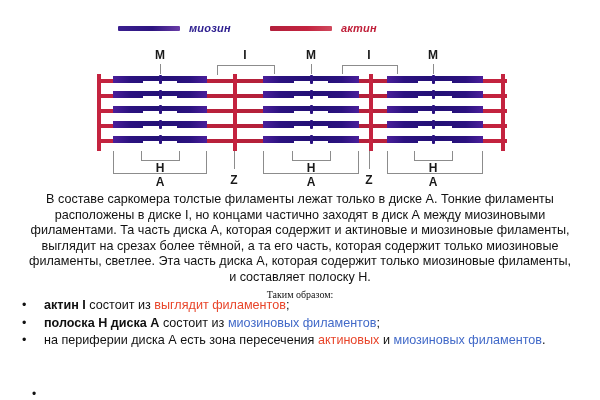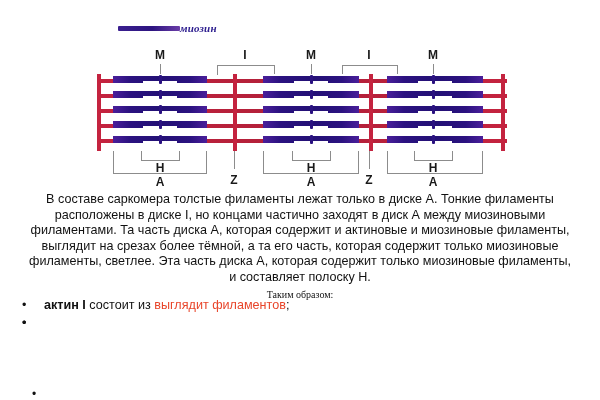--- a/index.html
+++ b/index.html
@@ -5,21 +5,21 @@
   html,body{margin:0;padding:0;}
   body{
     width:600px;height:400px;overflow:hidden;background:#ffffff;
     font-family:"Liberation Sans", sans-serif;
     color:#111;
   }
   .page{position:relative;width:600px;height:400px;}
 
   
   .legend{position:absolute;left:118px;top:22px;width:330px;height:18px;}
-  .lg-item{position:absolute;display:flex;align-items:center;font-family:Liberation Serif, serif;}
+  .lg-item{position:absolute;display:flex;align-items:center;gap:9px;}
   .lg-item.myo{left:0px;top:0px;}
   .lg-item.act{left:152px;top:0px;}
   .lg-swatch{display:block;width:62px;height:5px;border-radius:1px;}
   .lg-swatch.blue{background:linear-gradient(90deg,#3a1f8f 0%,#2d1480 55%,#6b3ea8 100%);}
   .lg-swatch.red{background:linear-gradient(90deg,#b2203c 0%,#c4233f 60%,#d04a5e 100%);}
   .lg-text{font-style:italic;font-weight:bold;font-size:11px;letter-spacing:.2px;}
   .lg-text.blue{color:#2f2090;}
   .lg-text.red{color:#c0203a;}
 
   
@@ -70,20 +70,24 @@
 </head>
 <body>
 
 <div class="page">
 
   <div class="legend">
     <div class="lg-item myo">
       <span class="lg-swatch blue"></span>
       <span class="lg-text blue">миозин</span>
     </div>
+    <div class="lg-item act">
+      <span class="lg-swatch red"></span>
+      <span class="lg-text red">актин</span>
+    </div>
   </div>
 
   <div class="diagram">
 
     <div class="toplabels">
       <span class="tl" style="left:63px;">M</span>
       <span class="tl" style="left:148px;">I</span>
       <span class="tl" style="left:214px;">M</span>
       <span class="tl" style="left:272px;">I</span>
       <span class="tl" style="left:336px;">M</span>
@@ -199,19 +203,21 @@
     <div class="center-line">Таким образом:</div>
   </div>
 
   <div class="list">
     <div class="li">
       <span class="dot">•</span>
       <span><span class="bold">актин I </span><span>состоит из </span><span class="red">выглядит филаментов</span><span>;</span></span>
     </div>
     <div class="li">
       <span class="dot">•</span>
+      <span><span class="bold">полоска Н диска А </span><span>состоит из </span><span class="blue">миозиновых филаментов</span><span>;</span></span>
     </div>
     <div class="li">
       <span class="dot">•</span>
+      <span><span>на периферии диска А есть зона пересечения </span><span class="red">актиновых</span><span> и </span><span class="blue">миозиновых филаментов</span><span>.</span></span>
     </div>
   </div>
 
 </div>
 
 </body></html>

